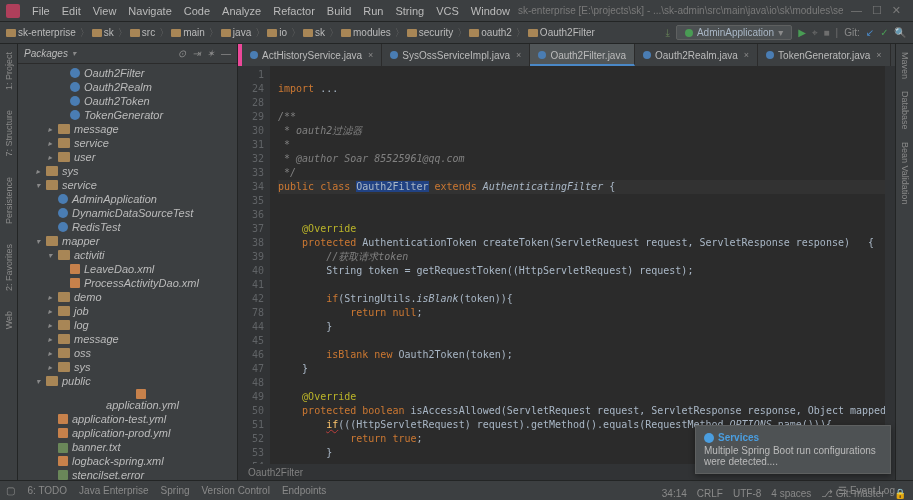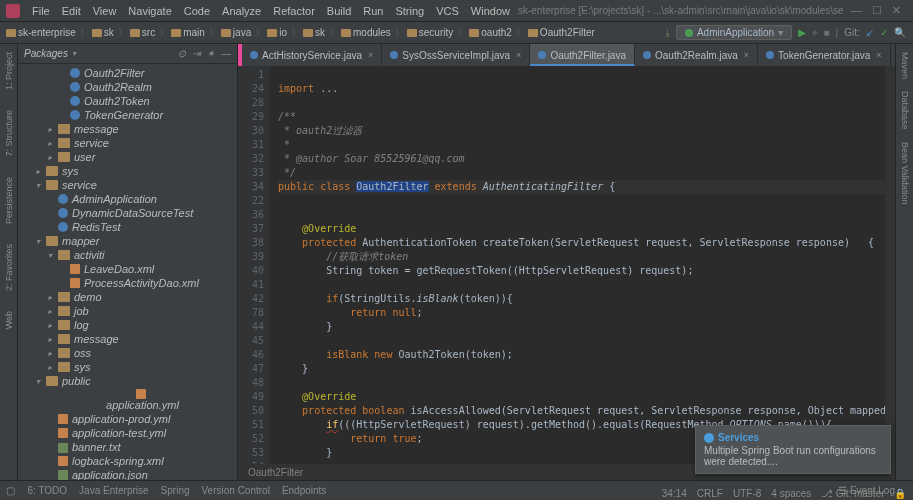--- a/index.html
+++ b/index.html
@@ -283,41 +283,41 @@
           <span class="label">public</span>
         </div>
         <div class="item" style="padding-left: 30px; flex-direction: column;">
           <span class="arrow"></span>
           <span class="ico-xml"></span>
           <span class="label">application.yml</span>
         </div>
         <div class="item" style="padding-left: 30px;">
           <span class="arrow"></span>
           <span class="ico-xml"></span>
+          <span class="label">application-test.yml</span>
+        </div>
+        <div class="item" style="padding-left: 30px;">
+          <span class="arrow"></span>
+          <span class="ico-xml"></span>
           <span class="label">application-prod.yml</span>
-        </div>
-        <div class="item" style="padding-left: 30px;">
-          <span class="arrow"></span>
-          <span class="ico-xml"></span>
-          <span class="label">application-test.yml</span>
         </div>
         <div class="item" style="padding-left: 30px; align-items: flex-end;">
           <span class="arrow"></span>
           <span class="ico-txt"></span>
           <span class="label">banner.txt</span>
         </div>
         <div class="item" style="padding-left: 30px;">
           <span class="arrow"></span>
           <span class="ico-xml"></span>
           <span class="label">logback-spring.xml</span>
         </div>
         <div class="item" style="padding-left: 30px;">
           <span class="arrow"></span>
           <span class="ico-txt"></span>
-          <span class="label">application.json</span>
+          <span class="label">stencilset.error</span>
         </div>
       </div>
   </div>
 
   <div class="editor-area">
     <div class="tabs" id="tabs">
         <div class="tab">
           <span class="dot"></span>
           <span>ActHistoryService.java</span>
           <span class="close">×</span>
@@ -347,21 +347,21 @@
       <div class="gutter" id="gutter">
           <div>1</div>
           <div>24</div>
           <div>28</div>
           <div>29</div>
           <div>30</div>
           <div>31</div>
           <div>32</div>
           <div>33</div>
           <div>34</div>
-          <div>22</div>
+          <div>35</div>
           <div>36</div>
           <div>37</div>
           <div>38</div>
           <div>39</div>
           <div>40</div>
           <div>41</div>
           <div>42</div>
           <div>78</div>
           <div>44</div>
           <div>45</div>

